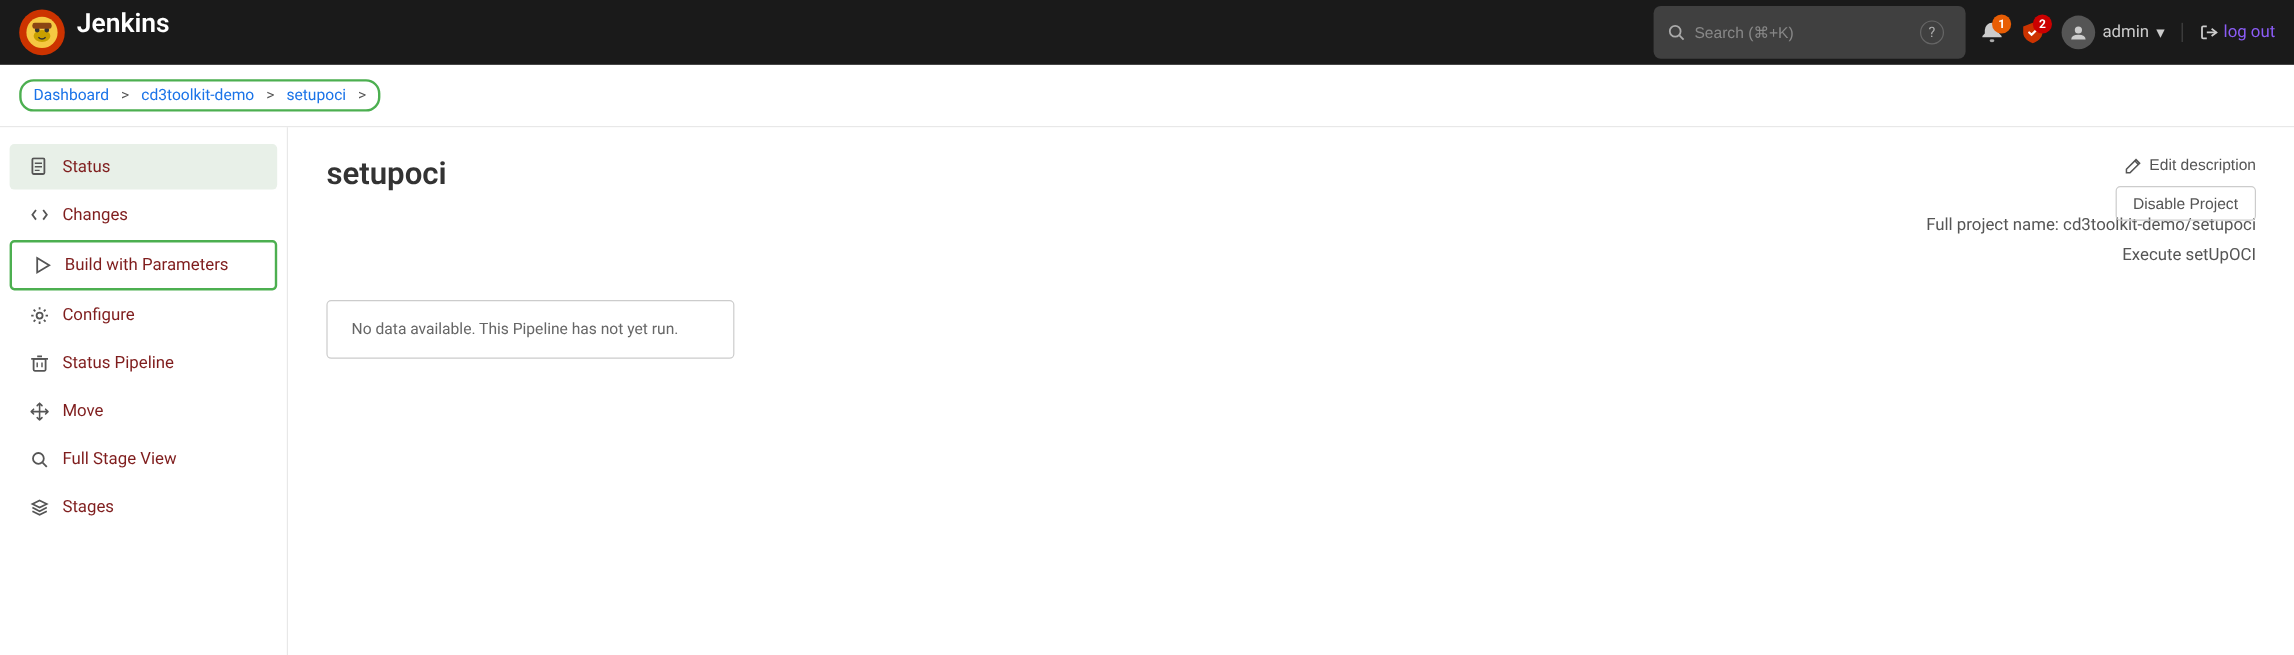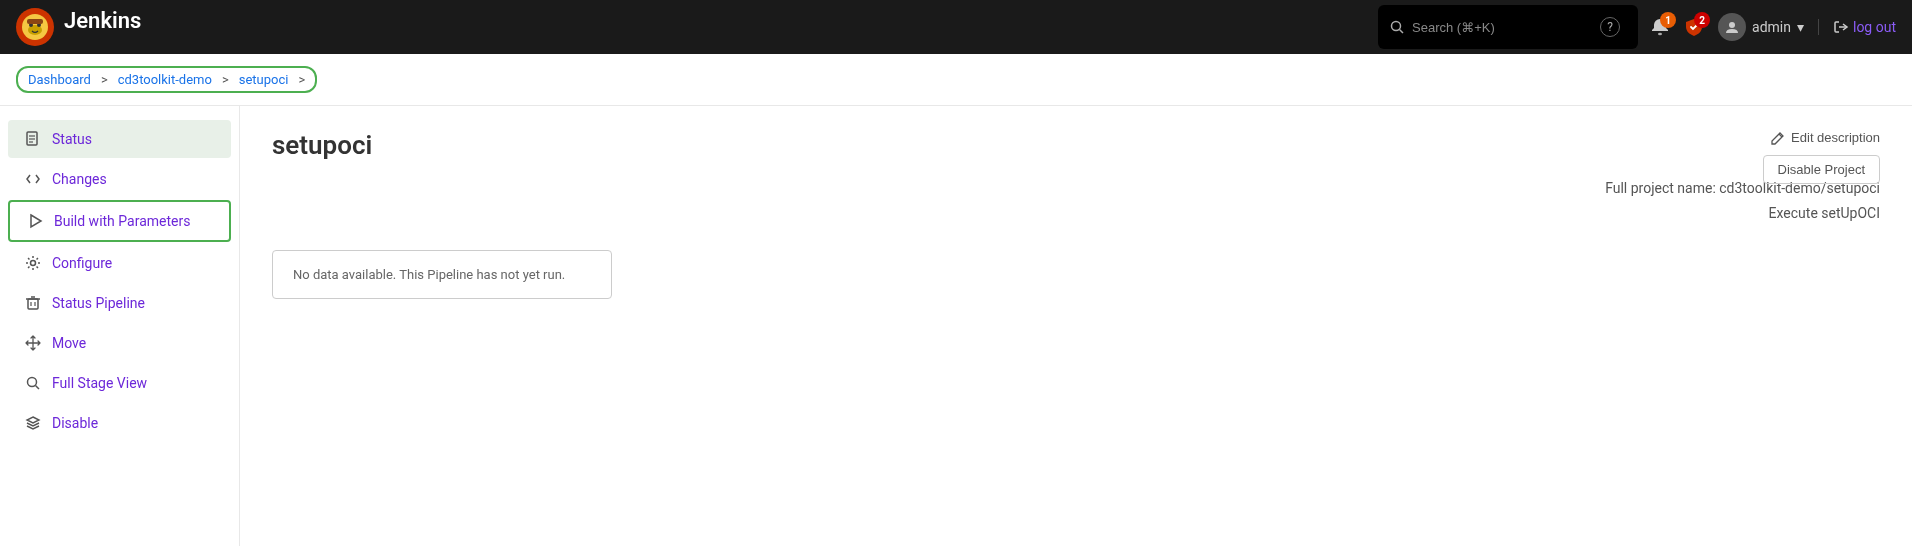--- a/index.html
+++ b/index.html
@@ -33,21 +33,21 @@
     }
     .header-title {
       color: #fff;
       font-size: 22px;
       font-weight: 600;
     }
     .header-spacer { flex: 1; }
     .search-bar {
       display: flex;
       align-items: center;
-      background: #000000;
+      background: #404040;
       border-radius: 6px;
       padding: 12px 12px;
       gap: 8px;
       width: 260px;
     }
     .search-icon-wrap { color: #aaa; font-size: 14px; }
     .search-input {
       background: transparent;
       border: none;
       outline: none;
@@ -172,21 +172,21 @@
       flex-shrink: 0;
       padding: 12px 0;
       border-right: 1px solid #e8e8e8;
     }
     .sidebar-item {
       display: flex;
       align-items: center;
       gap: 10px;
       padding: 10px 16px;
       cursor: pointer;
-      color: #6d28d9;
+      color: #7f1d1d;
       font-size: 14px;
       border-radius: 4px;
       margin: 2px 8px;
     }
     .sidebar-item.active { background: #e8f0e8; }
     .sidebar-item.highlighted {
       border: 2px solid #4caf50;
       border-radius: 4px;
     }
     .sidebar-icon {
@@ -423,21 +423,21 @@
     </div>
 
     <div class="sidebar-item">
       <span class="sidebar-icon">
         <svg width="16" height="16" viewBox="0 0 16 16" fill="none">
           <polygon points="8,2 14,5 8,8 2,5" stroke="#555" stroke-width="1.4" fill="none"></polygon>
           <polyline points="2,8 8,11 14,8" stroke="#555" stroke-width="1.4" fill="none"></polyline>
           <polyline points="2,11 8,14 14,11" stroke="#555" stroke-width="1.4" fill="none"></polyline>
         </svg>
       </span>
-      <span>Disable</span>
+      <span>Stages</span>
     </div>
 
   </nav>
 
   <main class="content">
     <h1 class="page-title">setupoci</h1>
 
     <div class="project-info">
       <div>Full project name: cd3toolkit-demo/setupoci</div>
       <div>Execute setUpOCI</div>

